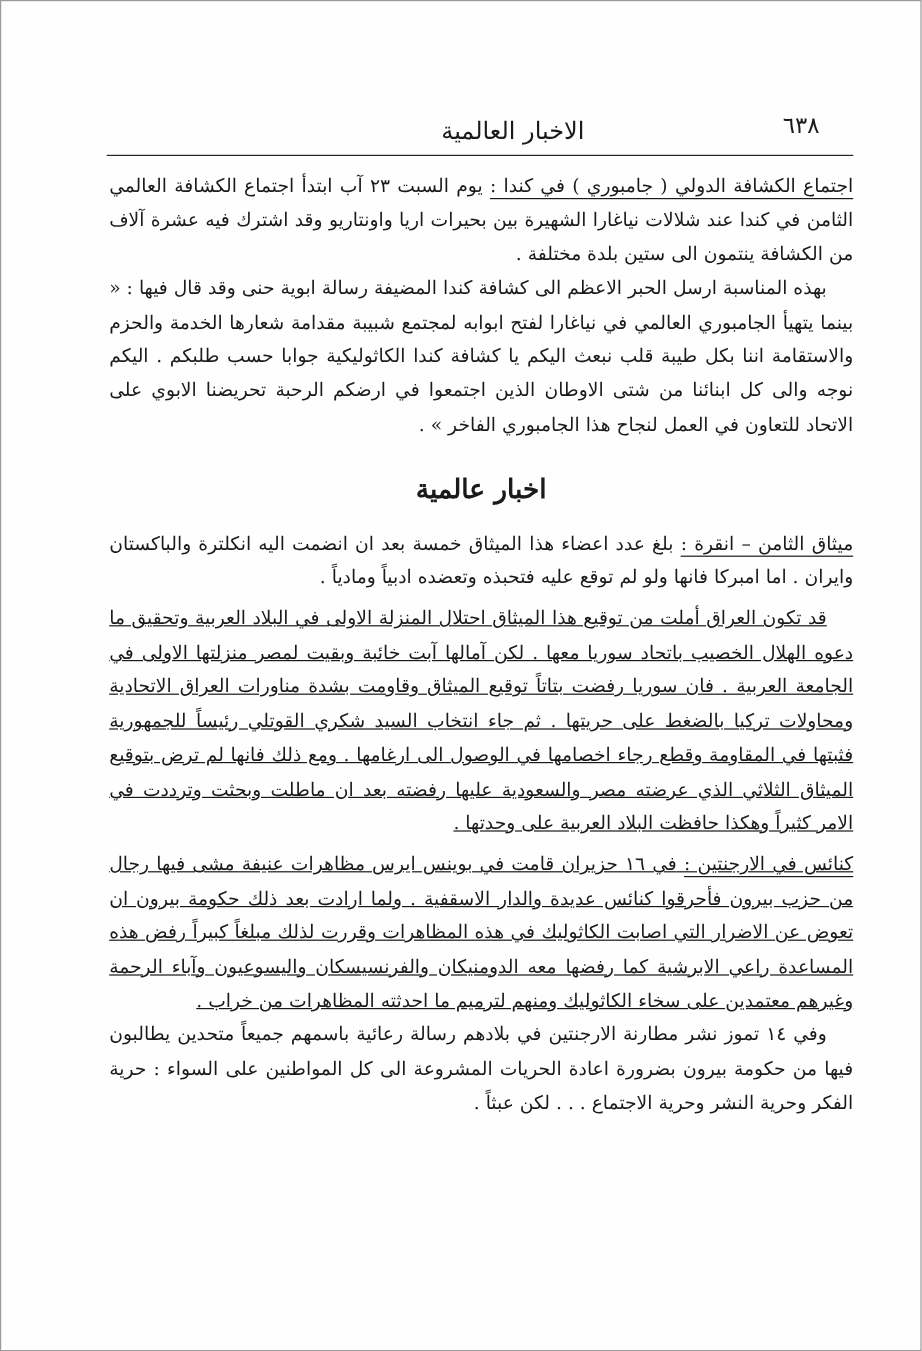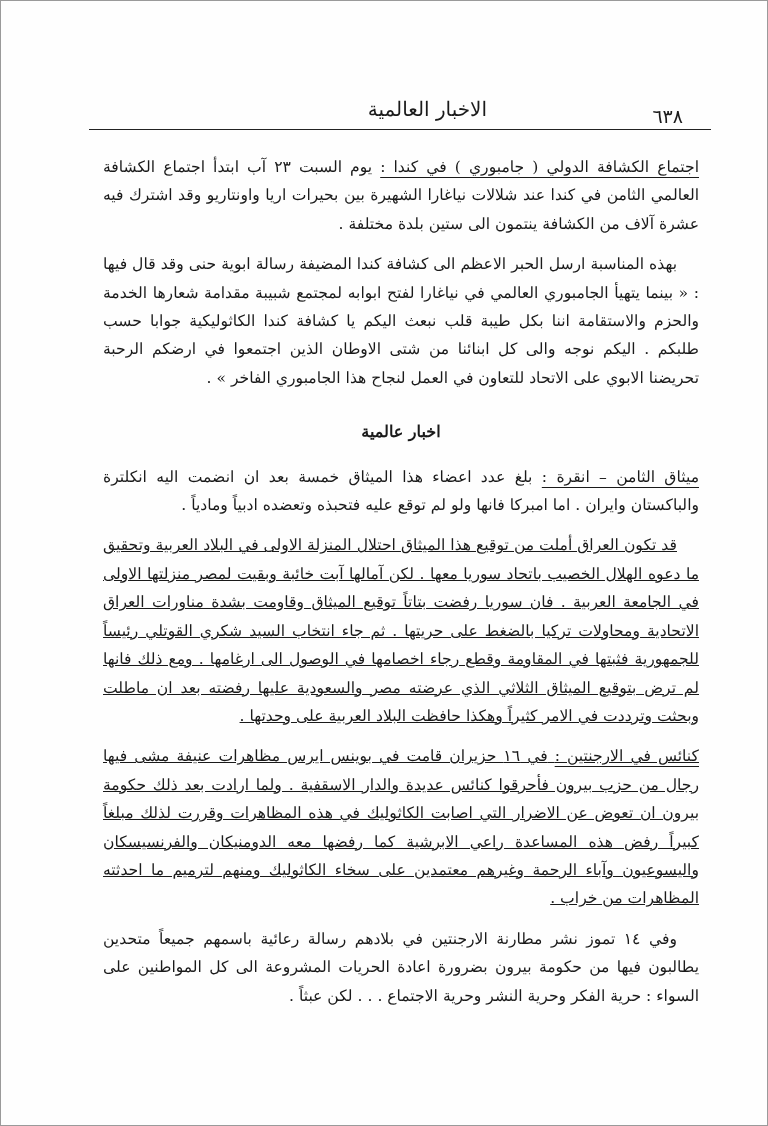--- a/index.html
+++ b/index.html
@@ -6,33 +6,33 @@
   body { width: 768px; height: 1126px; overflow: hidden; }
   .page {
     position: relative; width: 766px; height: 1124px;
     border: 1px solid #9a9a9a; background: #fefefe;
     font-family: "DejaVu Serif", serif; color: #1a1a1a;
   }
   .header {
     position: absolute; left: 88px; width: 622px; top: 92px; height: 36px;
     direction: rtl; border-bottom: 1.5px solid #222;
   }
-  .page-number { position: absolute; right: 28px; top: 12px; font-size: 19px; }
+  .page-number { position: absolute; right: 28px; top: 0; font-size: 19px; }
   .running-title { position: absolute; right: 224px; top: 4px; font-size: 20px; }
   .body {
     position: absolute; left: 90px; width: 620px; top: 140px;
     direction: rtl; text-align: justify; text-align-last: right;
     font-size: 15.6px; line-height: 28.4px;
   }
-  .body p { margin: 12px; }
+  .body p { margin: 0; }
   .indent { text-indent: 22px; }
   .kw { text-decoration: underline; text-underline-offset: 5px; }
   .section-title {
     text-align: right; text-align-last: center !important;
-    font-size: 16px; font-weight: bold; margin: 26px 0 16px 0 !important;
+    font-size: 22px; font-weight: bold; margin: 26px 0 16px 0 !important;
   }
   .gap-small { margin-top: 6px !important; text-decoration: underline; }
 </style>
 </head>
 <body>
 
 <div class="page">
   <div class="header">
     <span class="page-number">٦٣٨</span>
     <span class="running-title">الاخبار العالمية</span>

